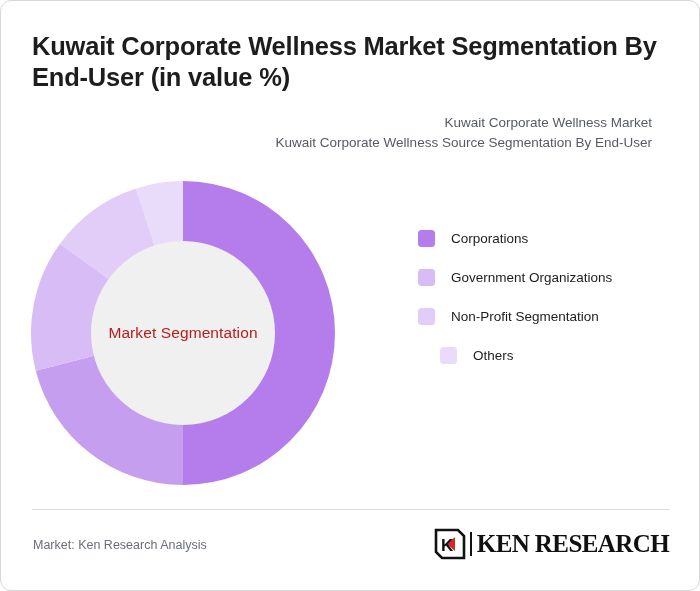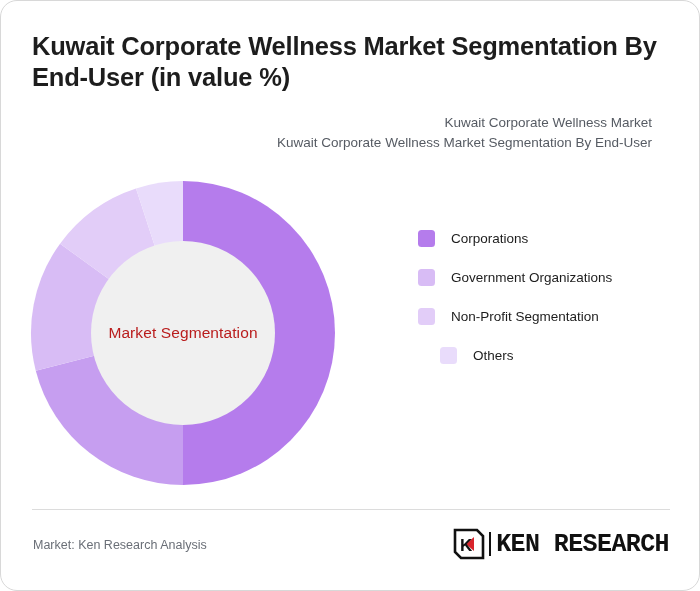--- a/index.html
+++ b/index.html
@@ -11,21 +11,21 @@
     font-family: "Liberation Sans", sans-serif;
     -webkit-font-smoothing: antialiased;
   }
   #page {
     position: relative;
     width: 700px;
     height: 591px;
     box-sizing: border-box;
     background: #ffffff;
     border: 1px solid #d8d8d8;
-    border-radius: 17px;
+    border-radius: 11px;
     overflow: hidden;
   }
 
   
   .title {
     position: absolute;
     left: 31px;
     top: 30px;
     width: 630px;
     font-size: 25.5px;
@@ -146,33 +146,33 @@
     width: 2px;
     height: 24px;
     background: #111111;
     margin-right: 5px;
   }
   .brand-text {
     font-size: 25px;
     font-weight: bold;
     color: #101010;
     letter-spacing: -0.6px;
-    font-family: Liberation Mono, monospace;
+    font-family: Liberation Serif, serif;
   }
 </style>
 </head>
 <body>
 
 <div id="page">
 
   <div class="title">Kuwait Corporate Wellness Market Segmentation By End-User (in value %)</div>
 
   <div class="subtitle-block">
     <div class="subtitle">Kuwait Corporate Wellness Market</div>
-    <div class="subtitle">Kuwait Corporate Wellness Market Segmentation By End-User</div>
+    <div class="subtitle">Kuwait Corporate Wellness Source Segmentation By End-User</div>
   </div>
 
   <div class="chart-area">
 
     <div class="donut-wrap">
       <svg class="donut-svg" viewBox="0 0 304 304">
         <g id="donut-slices">
             <path d="M 152 152 L 152 0 A 152 152 0 0 1 152 304 Z" fill="#b57cec"></path>
             <path d="M 152 152 L 152 304 A 152 152 0 0 1 4.775359508448076 189.80086284905792 Z" fill="#c69ef0"></path>
             <path d="M 152 152 L 4.775359508448076 189.80086284905792 A 152 152 0 0 1 29.029416855007966 62.656641651544106 Z" fill="#d8bcf5"></path>

